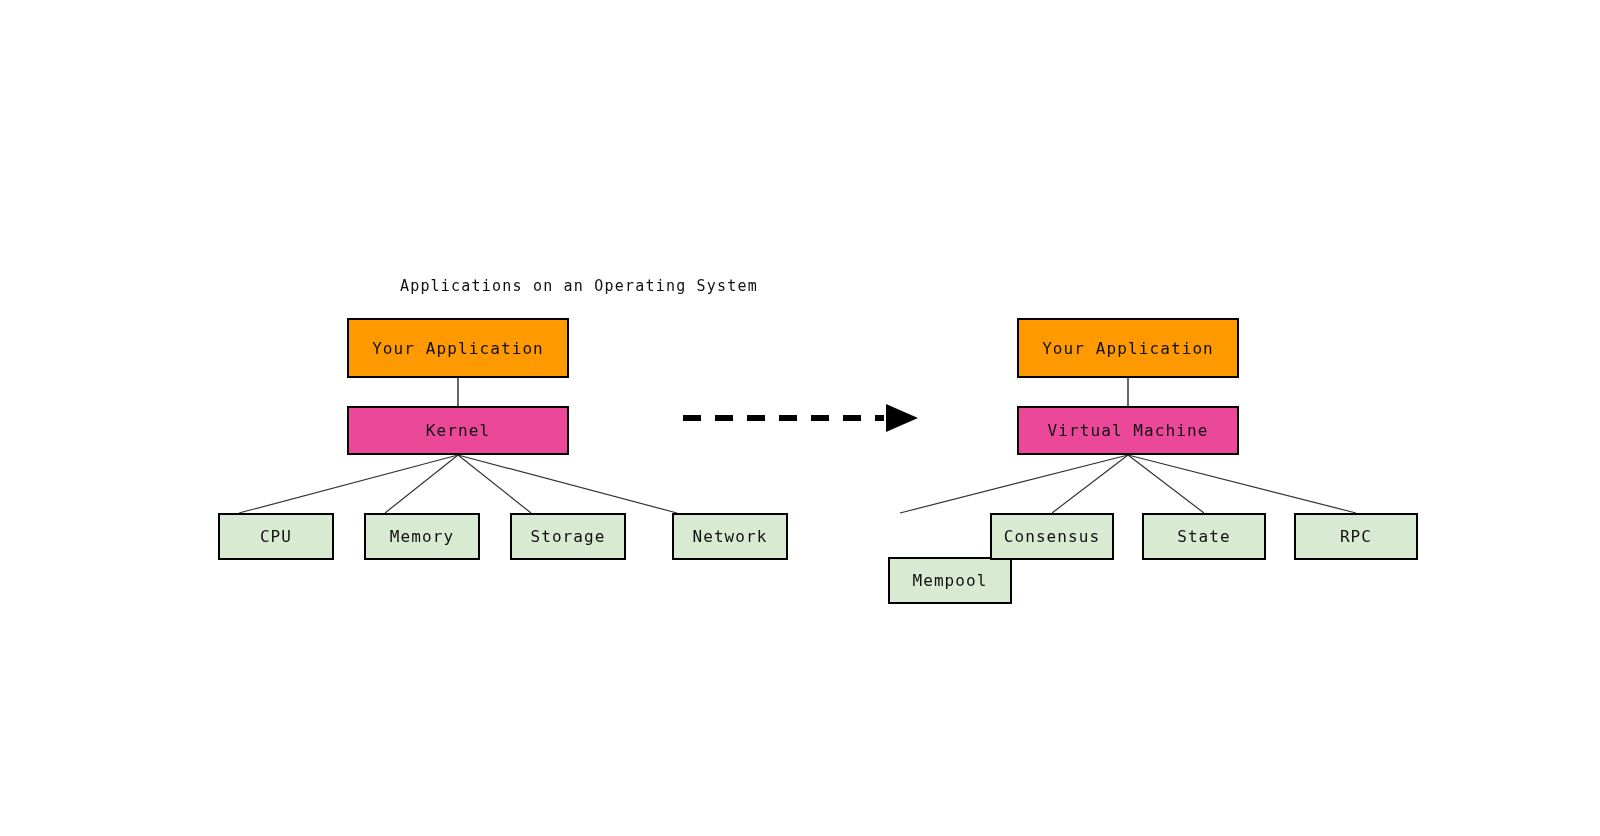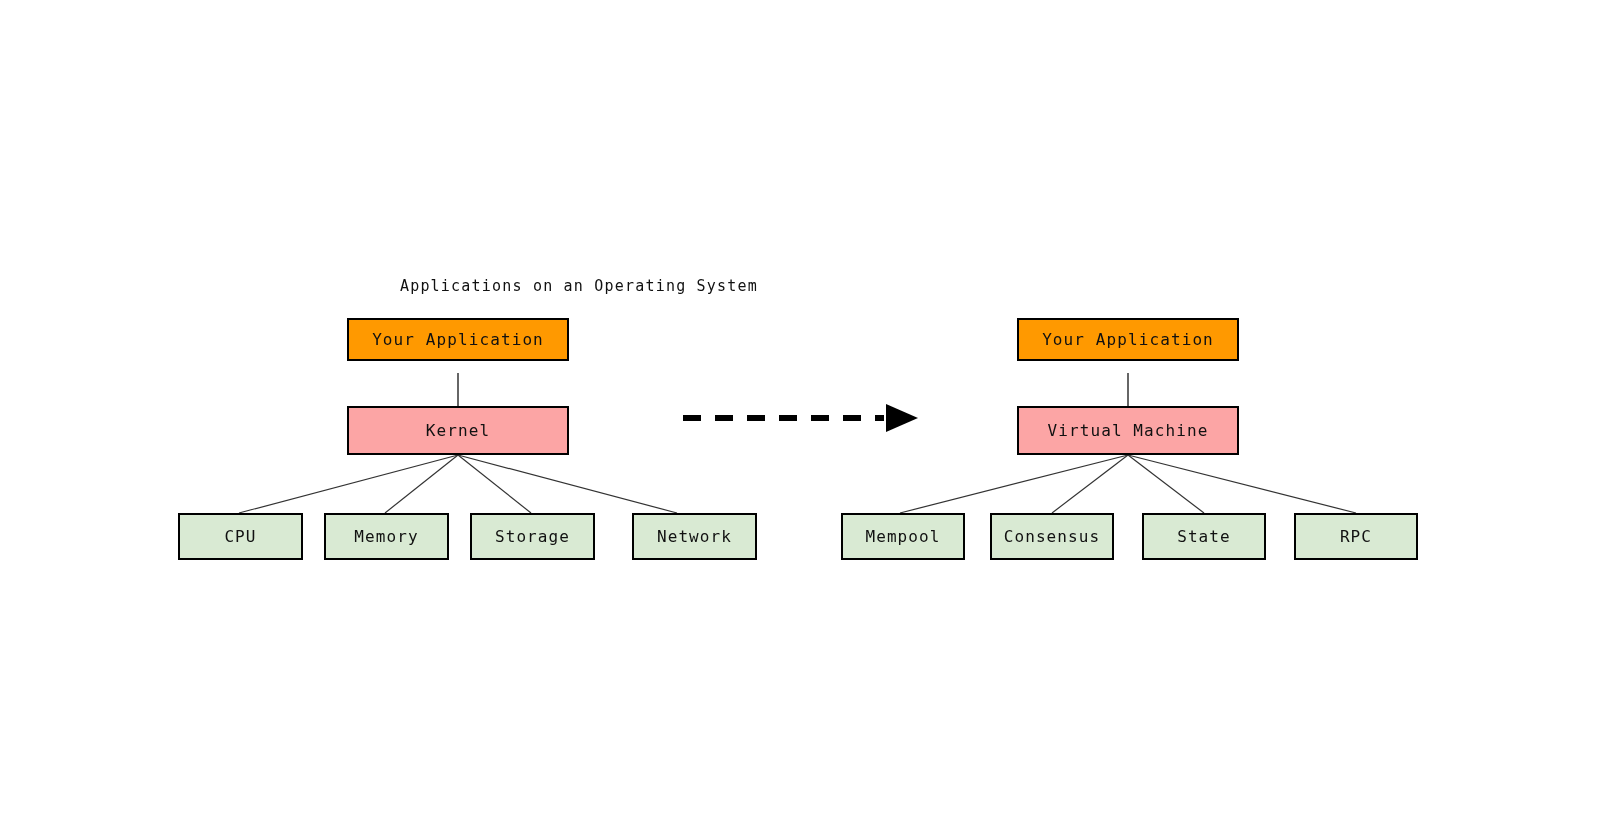--- a/index.html
+++ b/index.html
@@ -36,24 +36,24 @@
     box-sizing: border-box;
     border: 2px solid #000000;
     display: flex;
     align-items: center;
     justify-content: center;
     font-size: 16px;
     letter-spacing: 1.1px;
     color: #111111;
     white-space: nowrap;
   }
-  .node.app    { background: #ff9900; width: 222px; height: 43px; top: 318px; }
-  .node.middle { background: #fca5a5; width: 222px; height: 49px; top: 406px; }
+  .node.app    { background: #ff9900; width: 222px; height: 60px; top: 318px; }
+  .node.middle { background: #ec4899; width: 222px; height: 49px; top: 406px; }
   .node.child  { background: #d9ead3; height: 47px; top: 513px; }
-  .node.child.left-size  { width: 125px; }
+  .node.child.left-size  { width: 116px; margin-left: 40px; }
   .node.child.right-size { width: 124px; }
 </style>
 </head>
 <body>
 
 <div class="canvas">
 
   <svg class="wires" viewBox="0 0 1600 836" xmlns="http://www.w3.org/2000/svg">
 
     <line x1="458" y1="373" x2="458" y2="406" stroke="#333333" stroke-width="1.5"></line>
@@ -85,18 +85,18 @@
   <div class="node child left-size" style="left:178px;">CPU</div>
   <div class="node child left-size" style="left:324px;">Memory</div>
   <div class="node child left-size" style="left:470px;">Storage</div>
   <div class="node child left-size" style="left:632px;">Network</div>
 
 
   <div class="node app" style="left:1017px;">Your Application</div>
 
   <div class="node middle" style="left:1017px;text-align:center;">Virtual Machine</div>
 
-  <div class="node child right-size" style="left:841px;">Mempool</div>
+  <div class="node child right-size" style="left:888px;margin-top:44px;">Mempool</div>
   <div class="node child right-size" style="left:990px;">Consensus</div>
   <div class="node child right-size" style="left:1142px;">State</div>
   <div class="node child right-size" style="left:1294px;">RPC</div>
 
 </div>
 
 </body></html>

